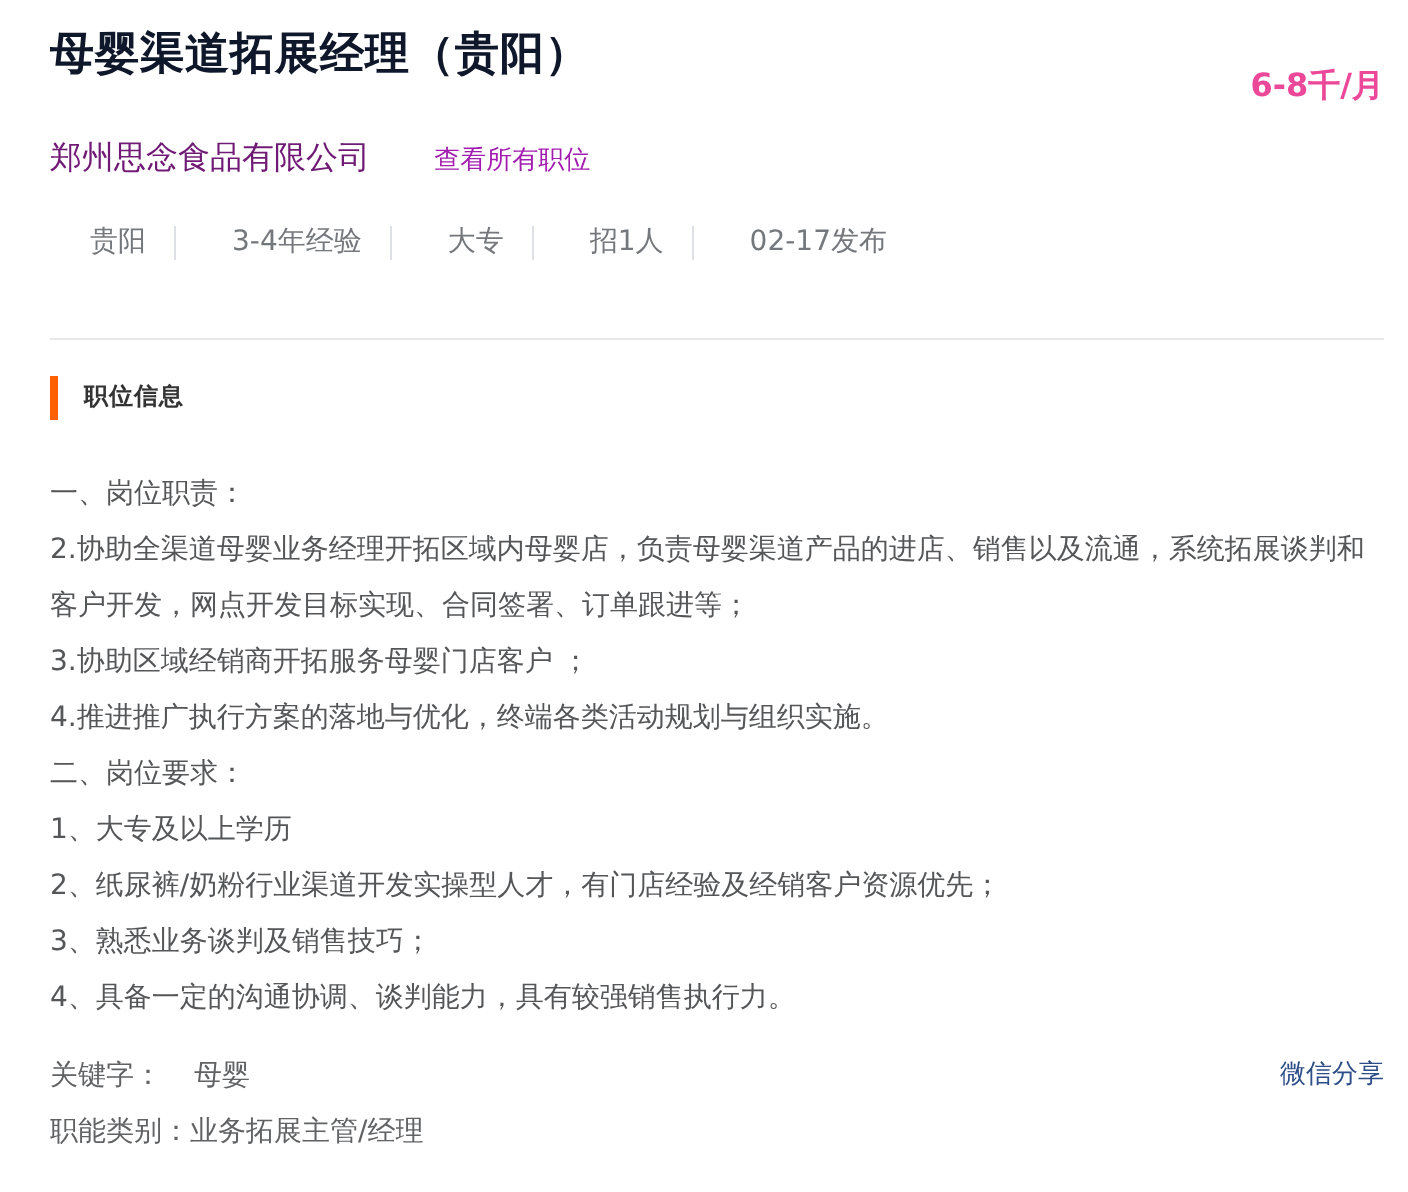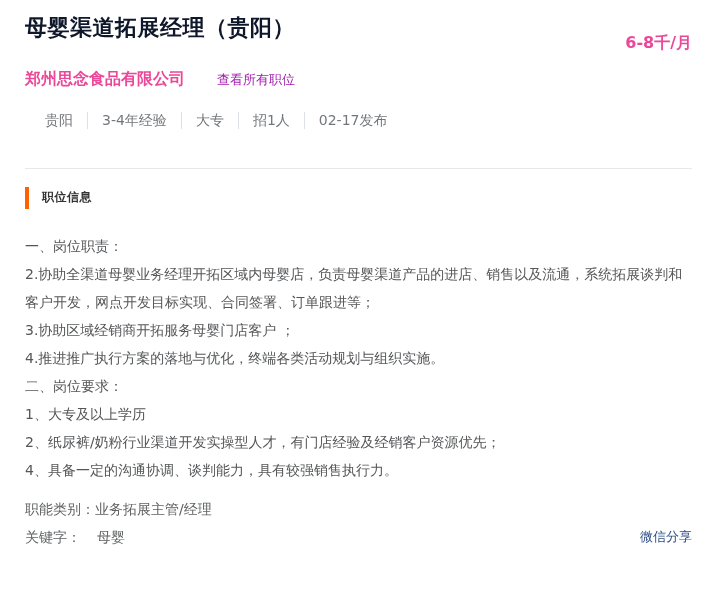--- a/index.html
+++ b/index.html
@@ -5,26 +5,26 @@
   * { margin: 0; padding: 0; box-sizing: border-box; }
   html, body { width: 704px; height: 596px; background: #ffffff; overflow: hidden; }
   body { font-family: "DejaVu Sans", "Liberation Sans", sans-serif; }
   .page { width: 704px; height: 596px; padding: 0 12px 0 25px; position: relative; }
 
   .title-row { margin-top: 13px; display: flex; justify-content: space-between; align-items: flex-start; }
   .job-title { font-size: 22px; line-height: 30px; font-weight: bold; color: #0f172a; letter-spacing: 0.5px; }
   .salary { font-size: 16px; line-height: 28px; font-weight: bold; color: #ec4899; white-space: nowrap; margin-top: 16px; }
 
   .company-row { margin-top: 12px; line-height: 20px; font-size: 16px; }
-  .company-name { color: #ec4899; font-weight: bold; }
+  .company-name { color: #701a75; }
   .view-all-link { font-size: 13px; color: #a21caf; text-decoration: none; margin-left: 27px; cursor: pointer; }
 
   .meta-row { margin-top: 22px; font-size: 14px; line-height: 17px; color: #74777b; }
   .meta-item { display: inline-block; margin-left: 20px; }
-  .meta-item + .meta-item { border-left: 1px solid #dde0e4; padding-left: 14px; margin-left: 14px; }
+  .meta-item + .meta-item { border-left: 1px solid #dde0e4; padding-left: 28px; margin-left: 14px; }
 
   .divider { margin-top: 39px; height: 1px; background: #e8e8e8; border: none; }
 
   .section-header { margin-top: 17px; display: flex; align-items: center; height: 23px; }
   .accent-bar { width: 4px; height: 22px; background: #ff6000; margin-right: 13px; }
   .section-title { font-size: 12px; font-weight: bold; color: #333333; letter-spacing: 0.5px; }
 
   .body-text { margin-top: 23px; }
   .body-text p { font-size: 14px; line-height: 28px; color: #555658; }
 
@@ -61,27 +61,28 @@
   </div>
 
   <div class="body-text">
     <p>一、岗位职责：</p>
     <p>2.协助全渠道母婴业务经理开拓区域内母婴店，负责母婴渠道产品的进店、销售以及流通，系统拓展谈判和客户开发，网点开发目标实现、合同签署、订单跟进等；</p>
     <p>3.协助区域经销商开拓服务母婴门店客户 ；</p>
     <p>4.推进推广执行方案的落地与优化，终端各类活动规划与组织实施。</p>
     <p>二、岗位要求：</p>
     <p>1、大专及以上学历</p>
     <p>2、纸尿裤/奶粉行业渠道开发实操型人才，有门店经验及经销客户资源优先；</p>
+    <p>3、熟悉业务谈判及销售技巧；</p>
     <p>4、具备一定的沟通协调、谈判能力，具有较强销售执行力。</p>
   </div>
 
   <div class="footer">
-    <div class="row">
-      <span>职能类别：</span><span>业务拓展主管/经理</span>
-    </div>
     <div class="row keyword-row">
       <span>关键字：</span>
       <span class="keyword-value">母婴</span>
       <a class="share-link">微信分享</a>
+    </div>
+    <div class="row">
+      <span>职能类别：</span><span>业务拓展主管/经理</span>
     </div>
   </div>
 
 </div>
 
 </body></html>

